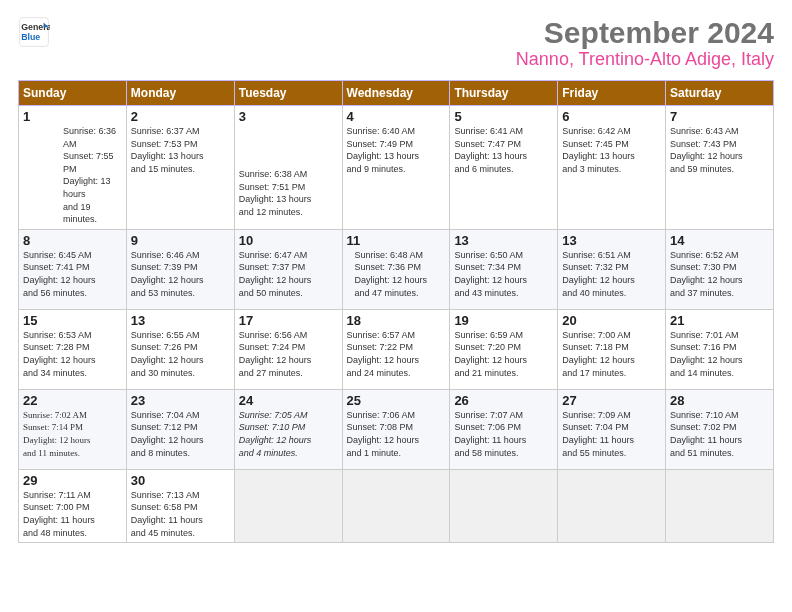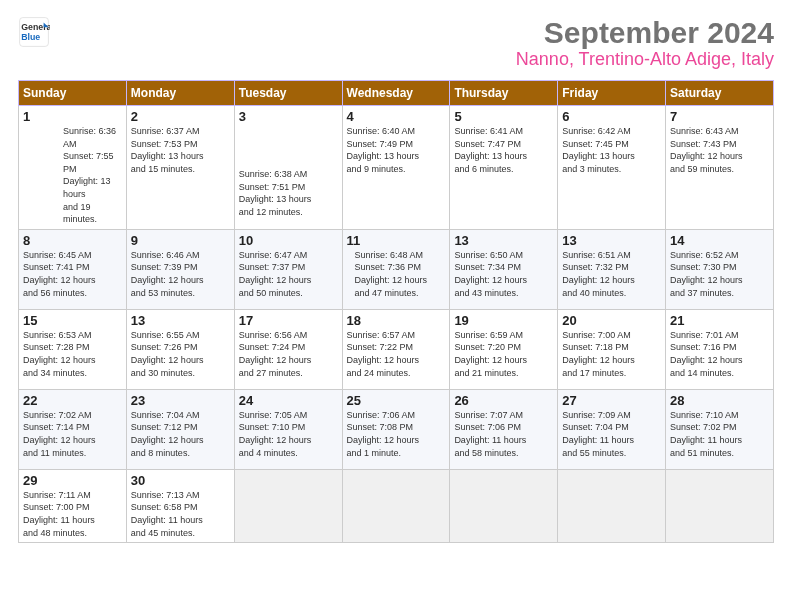--- a/index.html
+++ b/index.html
@@ -270,35 +270,35 @@
             <span class="day-num">21</span>
             <div class="cell-text" style="white-space: pre-line;">Sunrise: 7:01 AM
 Sunset: 7:16 PM
 Daylight: 12 hours
 and 14 minutes.</div>
           </td>
         </tr>
         <tr>
           <td>
             <span class="day-num">22</span>
-            <div class="cell-text" style="white-space: pre-line;">Sunrise: 7:02 AM
+            <div class="cell-text" style="white-space: pre-line; font-family: Liberation Serif, serif;">Sunrise: 7:02 AM
 Sunset: 7:14 PM
 Daylight: 12 hours
 and 11 minutes.</div>
           </td>
           <td>
             <span class="day-num">23</span>
             <div class="cell-text" style="white-space: pre-line;">Sunrise: 7:04 AM
 Sunset: 7:12 PM
 Daylight: 12 hours
 and 8 minutes.</div>
           </td>
           <td>
             <span class="day-num">24</span>
-            <div class="cell-text" style="white-space: pre-line;">Sunrise: 7:05 AM
+            <div class="cell-text" style="white-space: pre-line; font-style: italic;">Sunrise: 7:05 AM
 Sunset: 7:10 PM
 Daylight: 12 hours
 and 4 minutes.</div>
           </td>
           <td>
             <span class="day-num">25</span>
             <div class="cell-text" style="white-space: pre-line;">Sunrise: 7:06 AM
 Sunset: 7:08 PM
 Daylight: 12 hours
 and 1 minute.</div>

